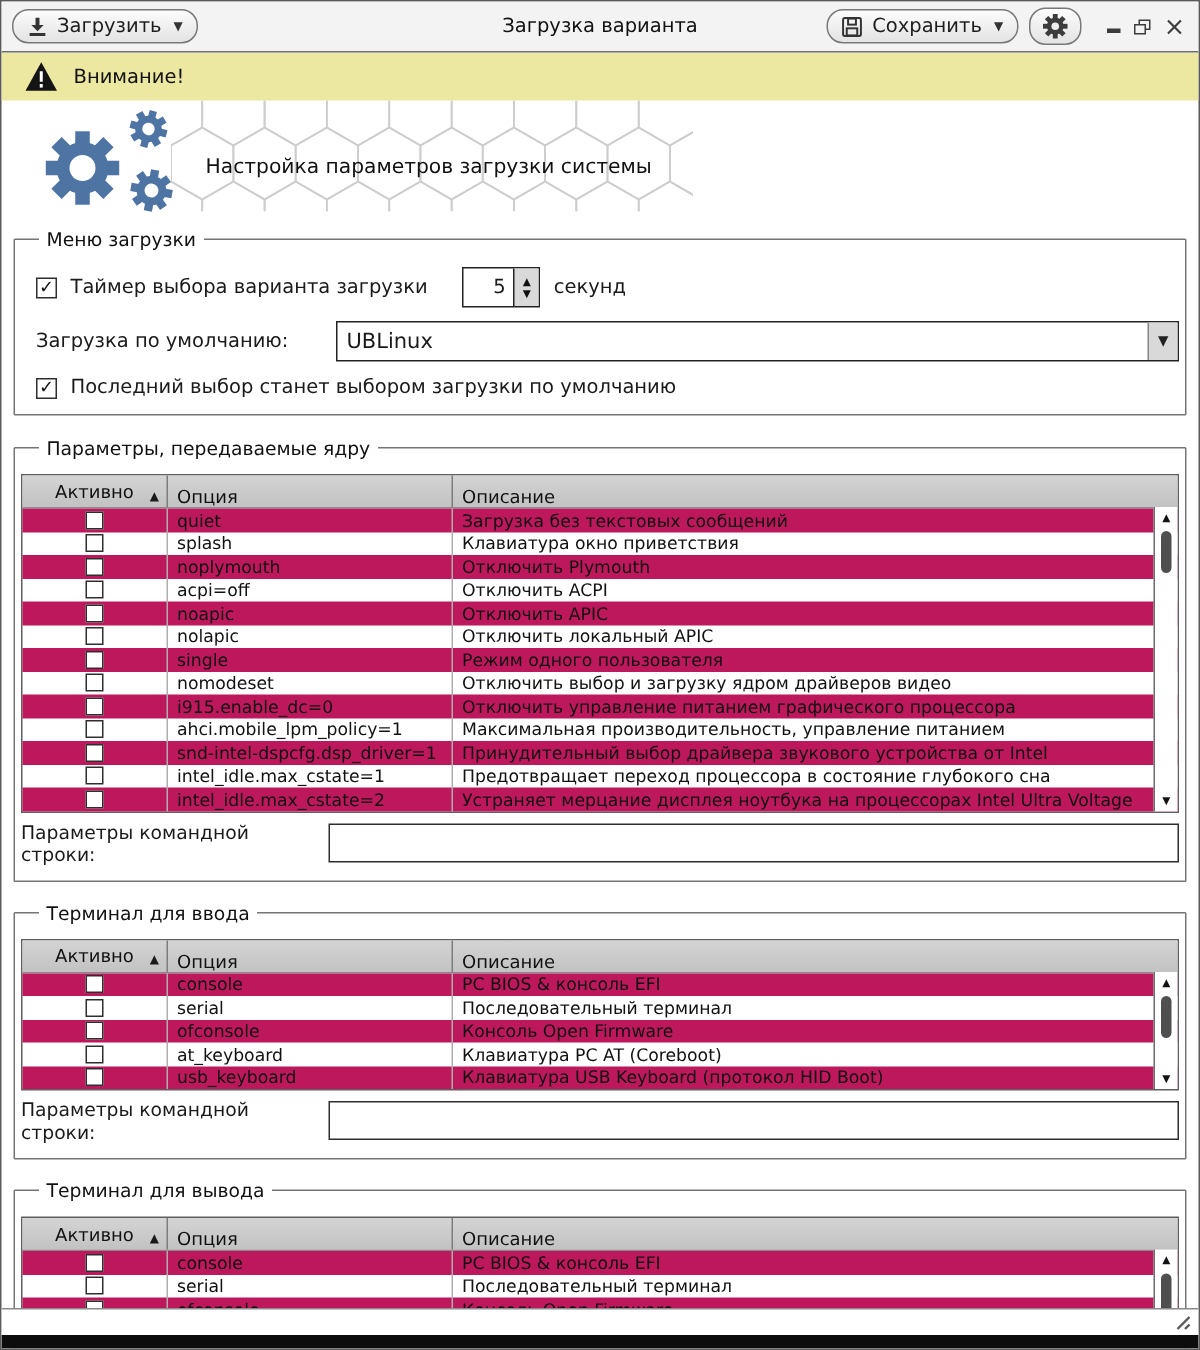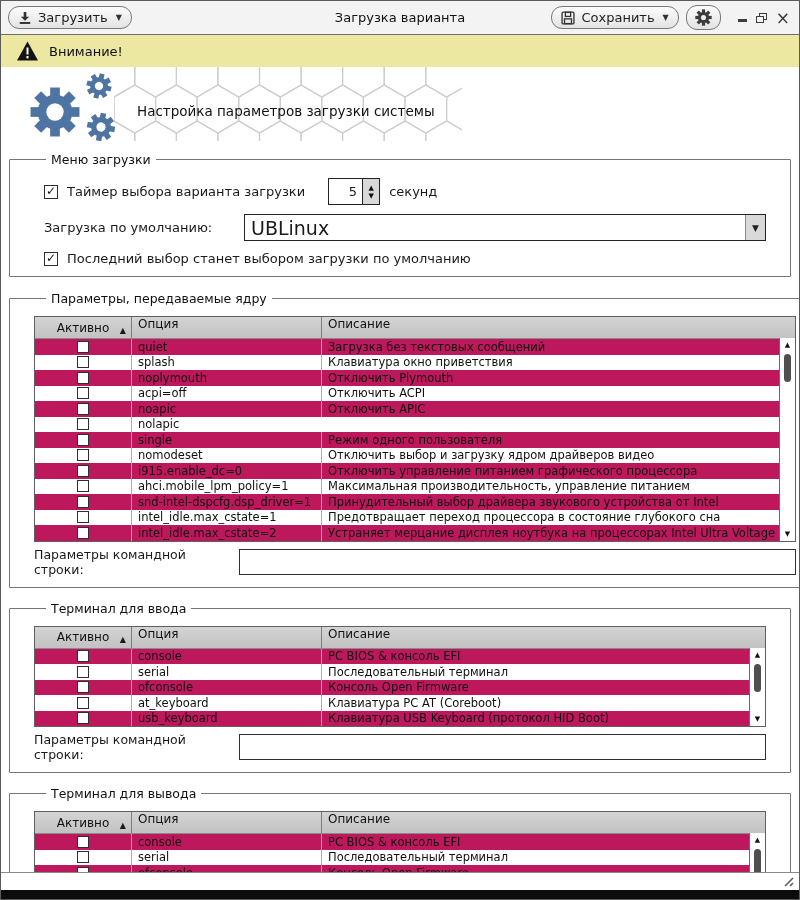--- a/index.html
+++ b/index.html
@@ -24,46 +24,46 @@
   .ico-max::after{content:"";position:absolute;left:0;bottom:0;width:6px;height:5px;border:1.6px solid #3c3c3c;background:#f3f3f3}
   .ico-close{font-size:17px;line-height:12px;color:#3c3c3c;font-weight:400}
   
   .banner{height:32px;background:#ece8a2;display:flex;align-items:center;gap:10px;padding:0 15px;font-size:13px;color:#111}
   
   .app-header{height:76px;position:relative}
   .gears{position:absolute;left:22px;top:4px}
   .hexwrap{position:absolute;left:113px;top:0;width:348px;height:74px;overflow:hidden}
   .caption{position:absolute;left:136px;top:36px;font-size:13.5px;color:#111;z-index:2}
   
-  fieldset{margin:9px 8px 0;border:1px solid #757575;border-radius:1px;padding:4px 24px 10px}
+  fieldset{margin:9px 8px 0;border:1px solid #757575;border-radius:1px;padding:4px 4px 10px}
   legend{font-size:12.5px;padding:0 5px;margin-left:12px;color:#111}
   
   .bm-row{display:flex;align-items:center;gap:9px;margin:7px 0 0 10px;font-size:13px}
   .cb{width:12px;height:12px;border:1.4px solid #2e2e2e;background:#fff;display:inline-flex;
       align-items:center;justify-content:center;font-size:12px;line-height:12px;color:#111;flex:none}
   .cb .mark{visibility:hidden;margin-top:-2px}
   .cb.checked .mark{visibility:visible}
   .spin{display:inline-flex;width:50px;height:25px;border:1.6px solid #222;background:#fff;margin-left:14px}
   .spin .num{flex:1;font-size:13px;display:flex;align-items:center;justify-content:flex-end;padding-right:5px}
   .spin .spinbtns{width:16px;border-left:1.4px solid #222;background:#d9d9d9;display:flex;flex-direction:column;
       align-items:center;justify-content:center;font-size:7px;line-height:8px;color:#111}
   .combo-row{display:flex;align-items:center;margin:9px 0 0 10px;font-size:13px}
   .combo-row .lbl{width:200px}
   .combo{flex:1;height:25px;border:1.4px solid #222;background:#fff;display:flex;align-items:center;margin-right:0}
-  .combo .val{flex:1;padding-left:6px;font-size:19px}
+  .combo .val{flex:1;padding-left:6px;font-size:14px}
   .combo .cbtn{width:19px;align-self:stretch;border-left:1px solid #8a8a8a;background:#d9d9d9;
       display:flex;align-items:center;justify-content:center;font-size:9px;color:#222}
   
   .table-wrap{position:relative;border:1px solid #5f5f5f;margin-top:6px;background:#fff}
   .thead{display:flex;align-items:center;height:21px;background:linear-gradient(#d4d4d4,#c2c2c2);
       border-bottom:1px solid #8a8a8a;font-size:12px;color:#111}
   .c-active{width:96px;flex:none;display:flex;align-items:flex-end;justify-content:center;position:relative}
   .c-option{width:190px;flex:none;padding-left:6px;box-sizing:border-box}
   .c-desc{flex:1;padding-left:6px;padding-right:20px;box-sizing:border-box;white-space:nowrap;overflow:hidden}
-  .thead .c-option,.thead .c-desc{border-left:1px solid #7d7d7d;align-self:stretch;display:flex;align-items:flex-start}
+  .thead .c-option,.thead .c-desc{border-left:1px solid #7d7d7d;align-self:stretch;display:flex;align-items:flex-end}
   .sort{position:absolute;right:5px;font-size:8px;color:#1a1a1a}
   .trow{display:flex;align-items:center;height:15.5px;font-size:11.5px;color:#111}
   .trow.odd{background:#be185d}
   .trow .c-option,.trow .c-desc{border-left:1px solid #adadad;align-self:stretch;display:flex;align-items:center}
   .trow .cb{width:10px;height:10px;border-width:1.2px}
   .vscroll{position:absolute;top:21px;right:0;bottom:0;width:15px;background:#fff;border-left:1px solid #6a6a6a;
       display:flex;flex-direction:column;align-items:center;font-size:7px;color:#111}
   .vscroll .sb-up{padding-top:3px}
   .vscroll .thumb{width:7px;height:28px;background:#4f4f4f;border-radius:4px;margin-top:5px}
   .vscroll .spacer{flex:1}
@@ -335,20 +335,21 @@
           <span class="c-desc">Отключить APIC</span>
         </div>
 
         <div class="trow">
           <span class="c-active">
             <span class="cb">
               <span class="mark">✓</span>
             </span>
           </span>
           <span class="c-option">nolapic</span>
+          <span class="c-desc">Отключить локальный APIC</span>
         </div>
 
         <div class="trow odd">
           <span class="c-active">
             <span class="cb">
               <span class="mark">✓</span>
             </span>
           </span>
           <span class="c-option">single</span>
           <span class="c-desc">Режим одного пользователя</span>

